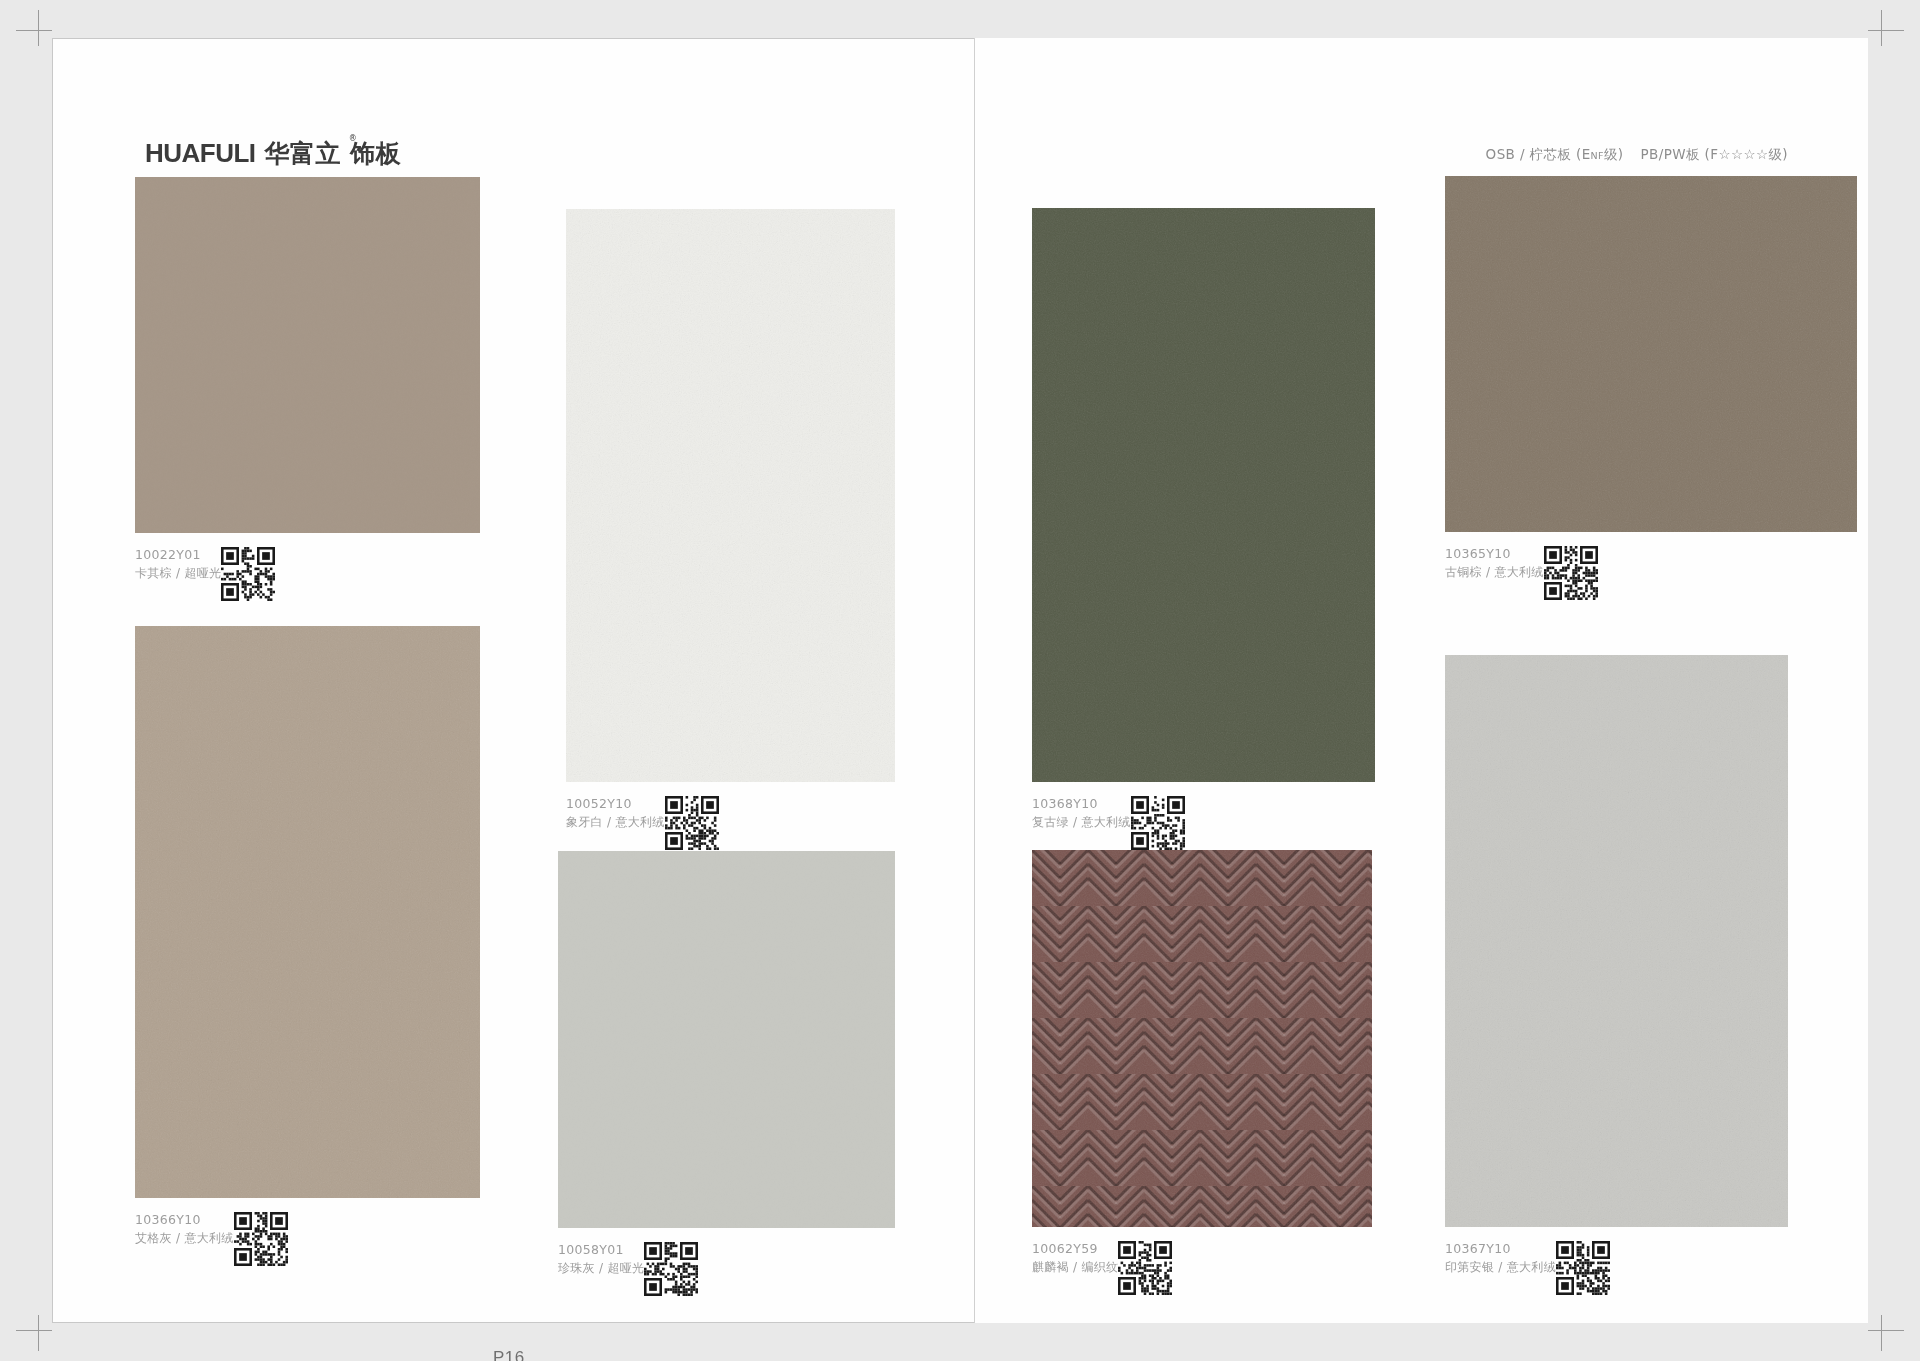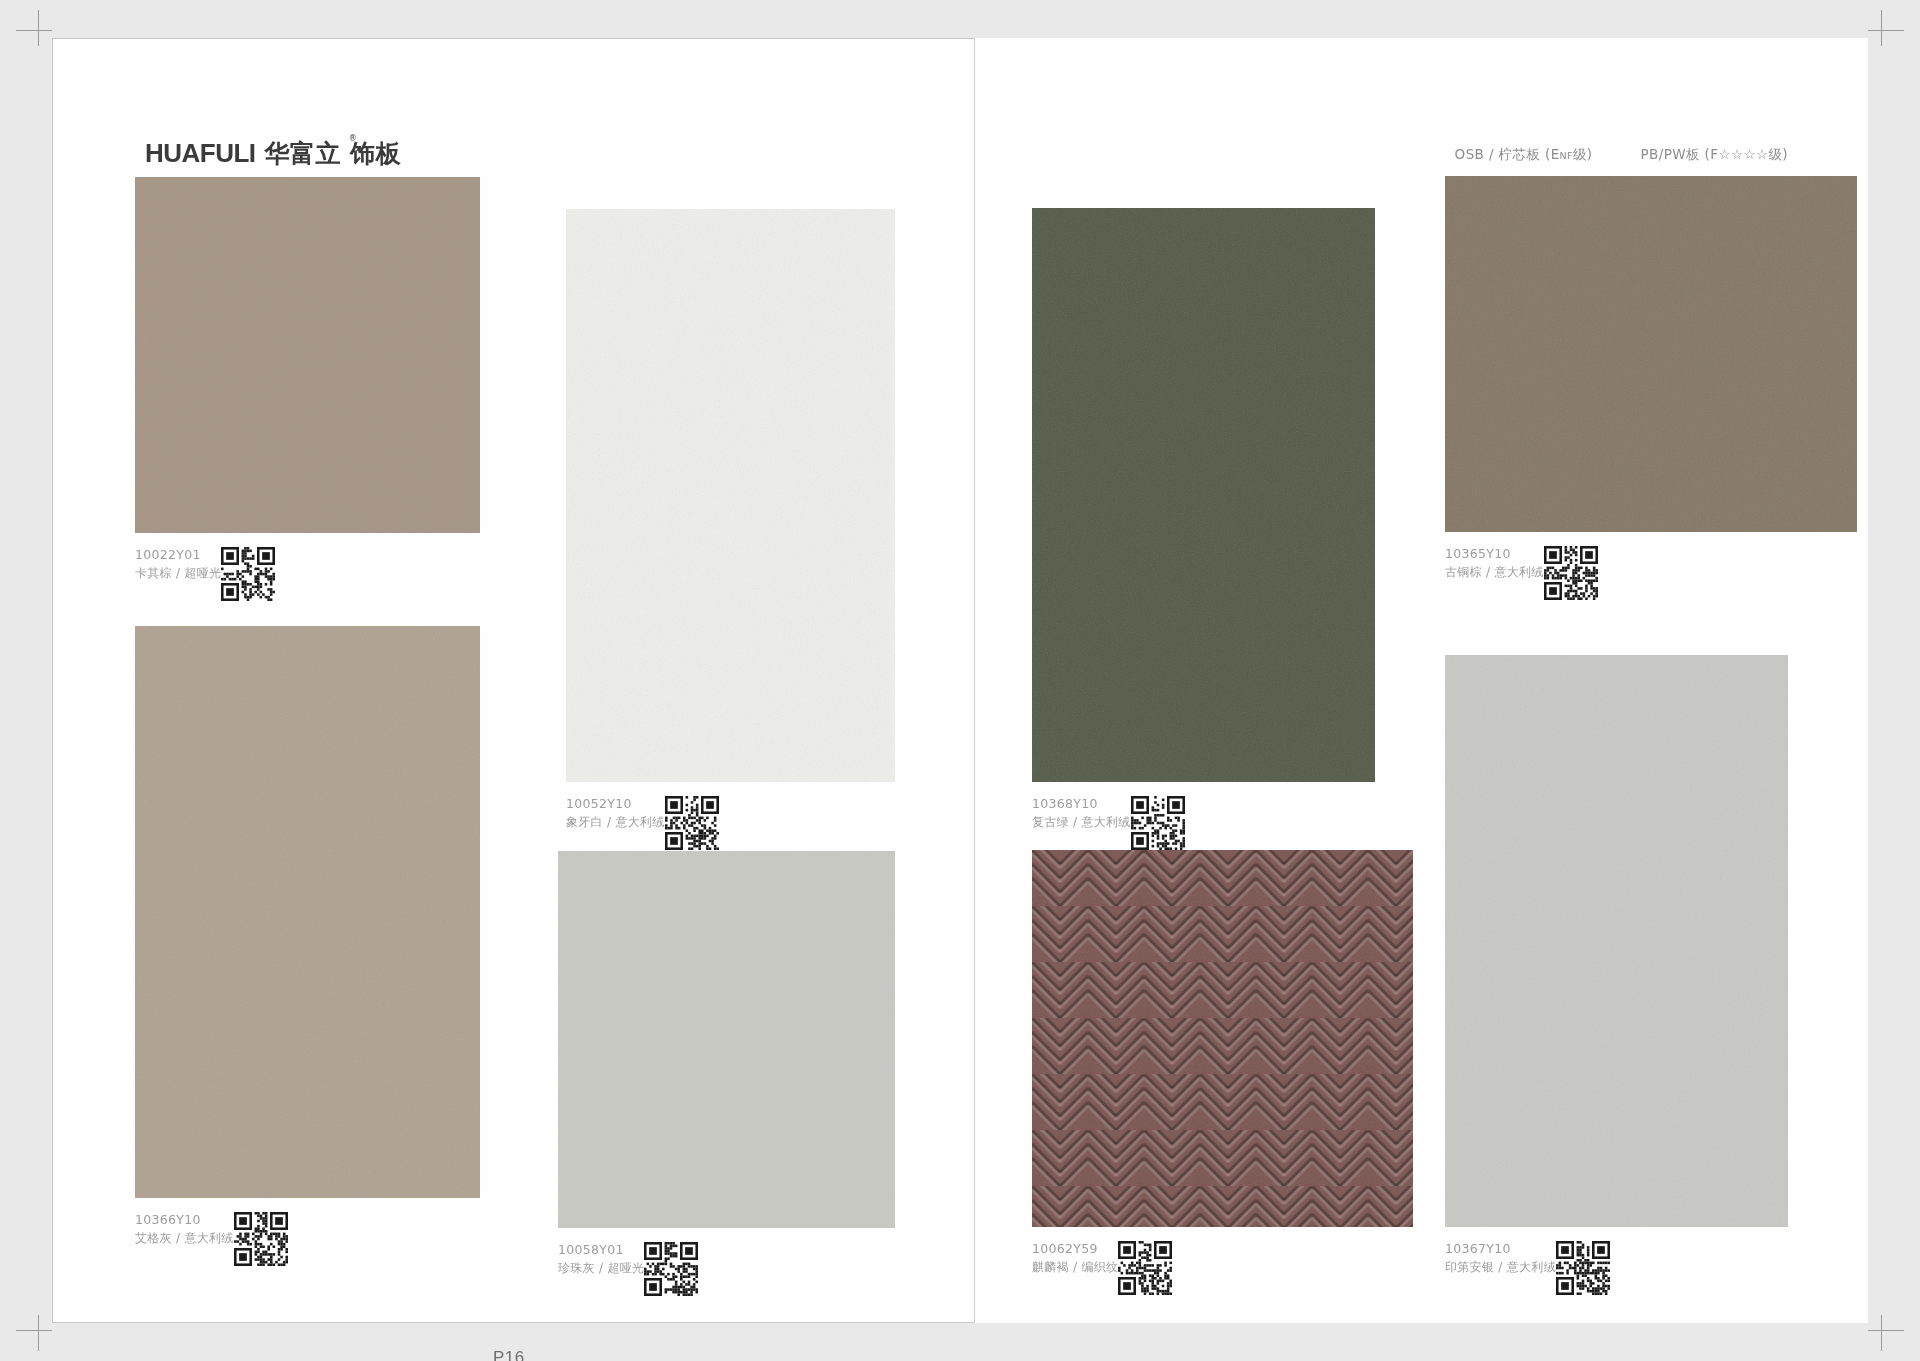--- a/index.html
+++ b/index.html
@@ -76,21 +76,21 @@
     right: 44px;
     font-size: 8px;
     font-weight: normal;
   }
 
   .spec-row {
     position: absolute;
     right: 80px;
     top: 108px;
     display: flex;
-    gap: 48px;
+    gap: 17px;
     font-family: "DejaVu Sans", sans-serif;
     font-size: 13.5px;
     color: #8d8d8d;
     letter-spacing: 0.4px;
     white-space: nowrap;
     align-items: center;
   }
   .spec-sub { font-size: 9.5px; vertical-align: baseline; }
 
   
@@ -942,21 +942,21 @@
                 <rect x="9.523809523809524" y="9.523809523809524" width="14.285714285714285" height="14.285714285714285" fill="#1a1a1a"></rect>
                 <rect x="66.66666666666667" y="0" width="33.333333333333336" height="33.333333333333336" fill="#1a1a1a"></rect>
                 <rect x="71.42857142857143" y="4.761904761904762" width="23.80952380952381" height="23.80952380952381" fill="#fff"></rect>
                 <rect x="76.19047619047619" y="9.523809523809524" width="14.285714285714285" height="14.285714285714285" fill="#1a1a1a"></rect>
                 <rect x="0" y="66.66666666666667" width="33.333333333333336" height="33.333333333333336" fill="#1a1a1a"></rect>
                 <rect x="4.761904761904762" y="71.42857142857143" width="23.80952380952381" height="23.80952380952381" fill="#fff"></rect>
                 <rect x="9.523809523809524" y="76.19047619047619" width="14.285714285714285" height="14.285714285714285" fill="#1a1a1a"></rect>
               </svg>
      </div>
           </div>
-          <div class="swatch-block" style="left: 58px; top: 812px; width: 381px;">
+          <div class="swatch-block" style="left: 58px; top: 812px; width: 340px;">
             <div class="swatch" style="height:377px;background:#7a5550">
               <svg width="100%" height="100%" style="position:absolute;inset:0">
                  <rect width="100%" height="100%" fill="url(#pat-herringbone)"></rect>
                  <rect width="100%" height="100%" filter="url(#fx-grain)"></rect>
                </svg>
             </div>
      <div class="caption">
        <div class="cap-text">
          <span class="cap-code">10062Y59</span>
          <span class="cap-name">麒麟褐 / 编织纹</span>

